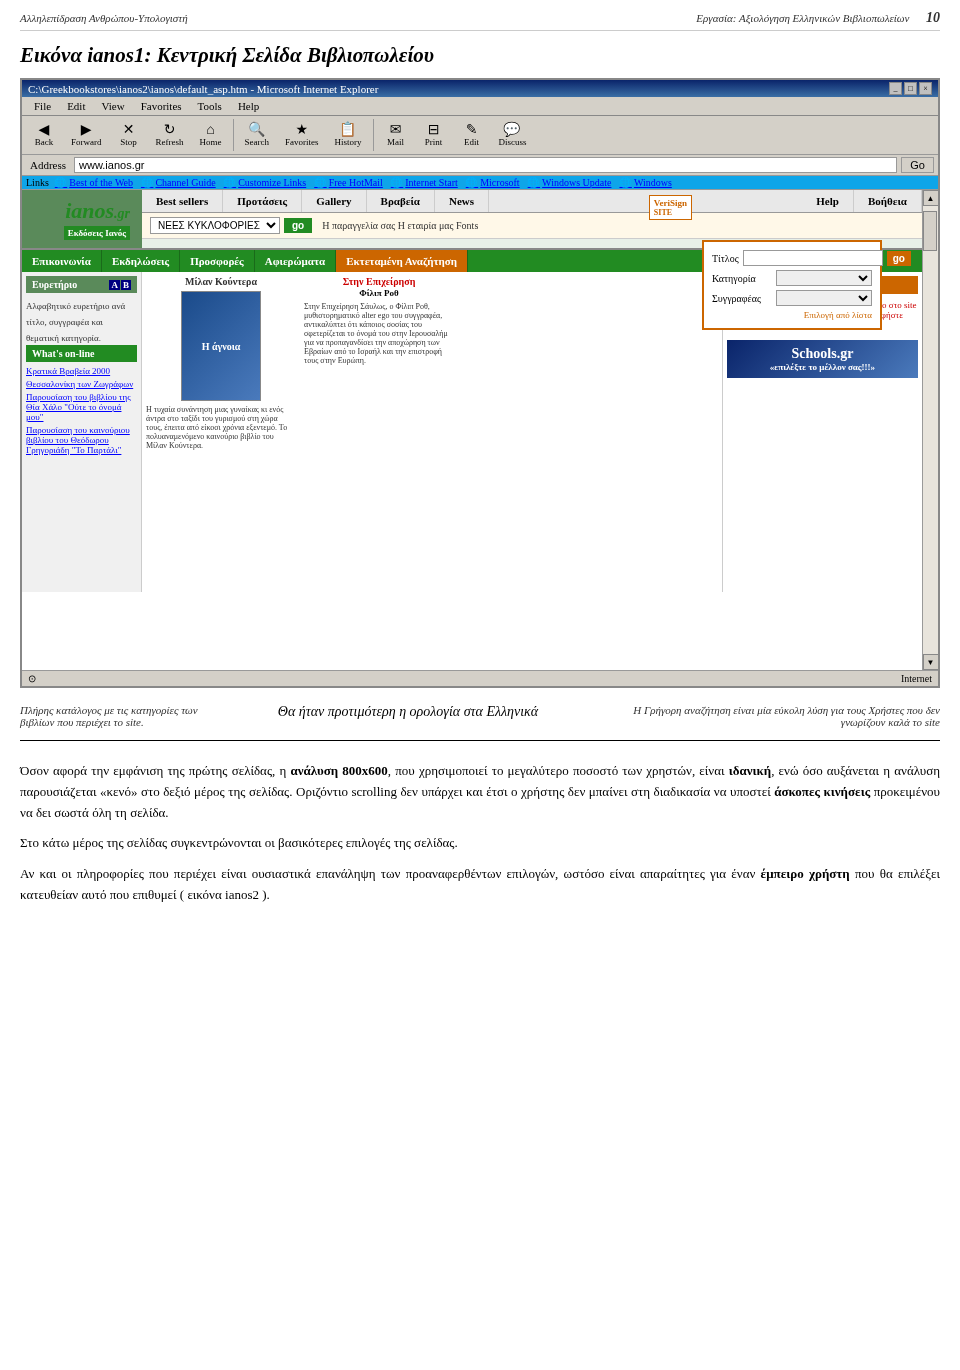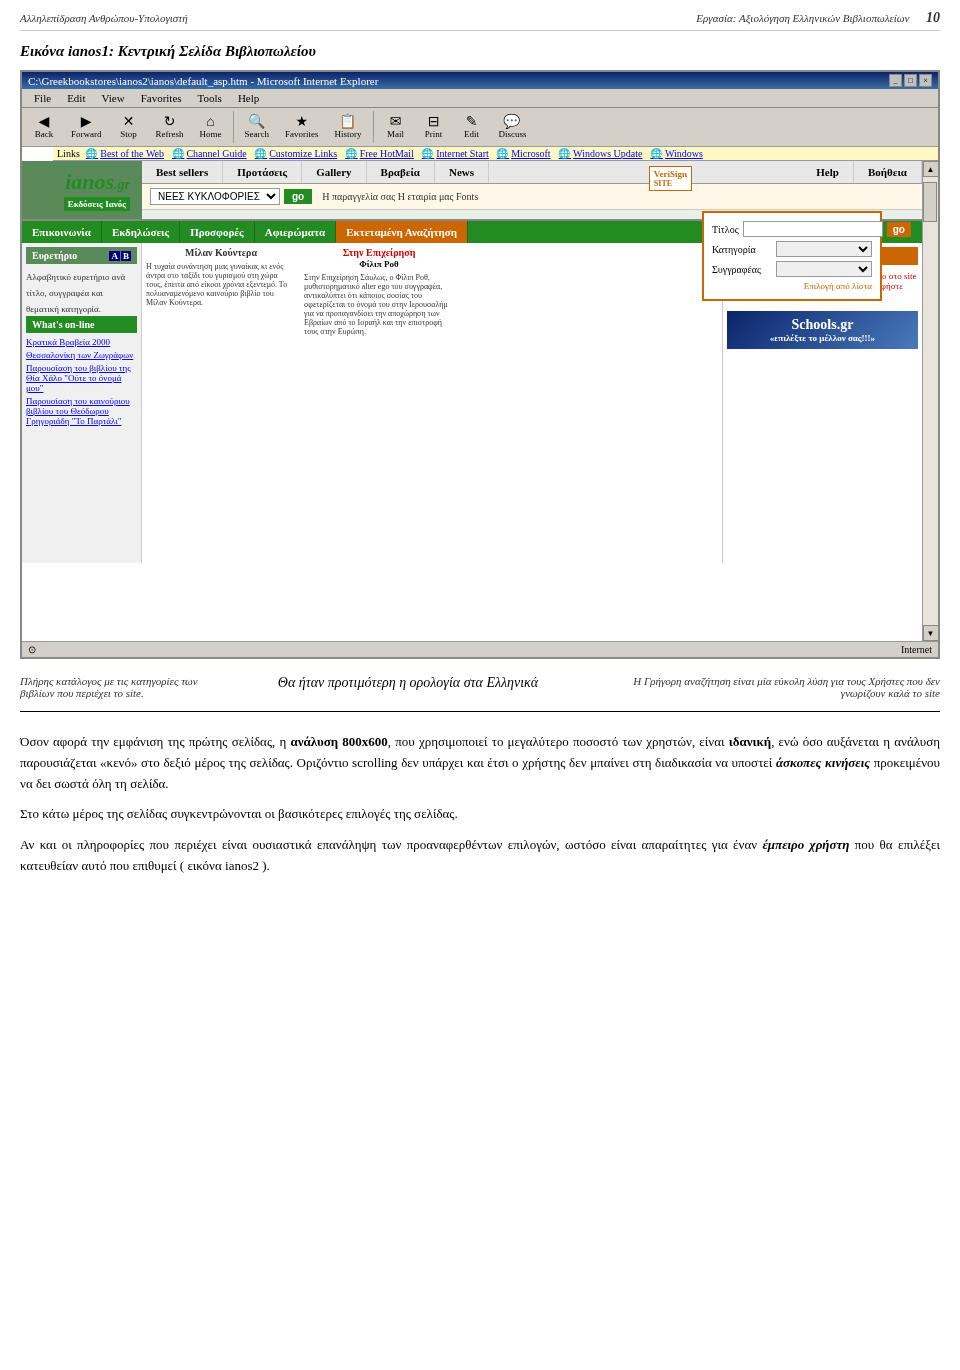--- a/index.html
+++ b/index.html
@@ -28,21 +28,21 @@
     }
 
     .doc-header-left { font-style: italic; }
     .doc-header-right { font-style: italic; }
     .doc-header-num { font-weight: bold; font-size: 14px; }
 
     
     .section-title {
       font-style: italic;
       font-weight: bold;
-      font-size: 15px;
+      font-size: 21px;
       margin-bottom: 10px;
       color: #000;
     }
 
     
     .browser-window {
       border: 2px solid #888;
       background: #fff;
       margin-bottom: 14px;
     }
@@ -132,29 +132,28 @@
     .go-btn {
       background: #d4d0c8;
       border: 1px solid #999;
       padding: 1px 8px;
       font-size: 11px;
       cursor: pointer;
     }
 
     
     .links-bar {
-      background: #fef9c3;
+      background: #0ea5e9;
       display: flex;
       align-items: center;
       padding: 1px 4px;
       gap: 4px;
       border-bottom: 1px solid #999;
       font-size: 10px;
       flex-wrap: wrap;
-      margin-left: 31px;
     }
 
     .links-bar-label { font-size: 10px; color: #000; }
     .links-bar-link {
       color: #00f;
       text-decoration: underline;
       cursor: pointer;
       font-size: 10px;
       padding: 0 2px;
       display: flex; align-items: center; gap: 2px;
@@ -550,21 +549,21 @@
     }
 
     .body-paragraph {
       font-size: 13px;
       text-align: justify;
       margin-bottom: 10px;
       line-height: 1.6;
     }
 
     .bold-text { font-weight: bold; }
-    .bold-italic { font-weight: bold; font-style: italic; }
+    .bold-italic { font-weight: bold; }
 
     
     .arrow-annotation {
       display: flex;
       gap: 16px;
       margin-bottom: 10px;
     }
 
     .annotation-left {
       width: 200px;
@@ -685,20 +684,25 @@
       <div class="toolbar-btn">
         <span class="btn-icon">✎</span>
         <span>Edit</span>
       </div>
       <div class="toolbar-btn">
         <span class="btn-icon">💬</span>
         <span>Discuss</span>
       </div>
     </div>
 
+    <div class="address-bar">
+      <span class="address-label">Address</span>
+      <input class="address-input" value="www.ianos.gr" type="text" style="">
+      <button class="go-btn">Go</button>
+    </div>
 
     <div class="links-bar">
       <span class="links-bar-label">Links</span>
       <span class="links-bar-link">
         <span class="link-icon">🌐</span>Best of the Web
       </span>
       <span class="links-bar-link">
         <span class="link-icon">🌐</span>Channel Guide
       </span>
       <span class="links-bar-link">
@@ -802,20 +806,23 @@
               <span class="sidebar-list-item">Θεσσαλονίκη των Ζωγράφων</span>
               <span class="sidebar-list-item">Παρουσίαση του βιβλίου της Θία Χάλο "Ούτε το όνομά μου"</span>
               <span class="sidebar-list-item">Παρουσίαση του καινούριου βιβλίου του Θεόδωρου Γρηγοριάδη "To Παρτάλι"</span>
             </div>
 
             <div class="center-content">
               <div class="book-showcase">
 
                 <div class="book-card">
                   <div style="font-size:10px; font-weight:bold; margin-bottom:4px; color:#333;">Μίλαν Κούντερα</div>
+                  <div class="book-cover blue">
+                    <div style="font-size:10px; font-weight:bold;">Η άγνοια</div>
+                  </div>
                   <div class="book-text">Η τυχαία συνάντηση μιας γυναίκας κι ενός άντρα στο ταξίδι του γυρισμού στη χώρα τους, έπειτα από είκοσι χρόνια εξεντεμό. Το πολυαναμενόμενο καινούριο βιβλίο του Μίλαν Κούντερα.</div>
                 </div>
 
                 <div class="book-card">
                   <div style="font-size:10px; font-weight:bold; margin-bottom:1px; color:#cc0000;">Στην Επιχείρηση</div>
                   <div style="font-size:9px; font-weight:bold; text-align:center; margin-bottom:4px;">Φίλιπ Ροθ</div>
                   <div class="book-text">Στην Επιχείρηση Σάυλως, ο Φίλιπ Ροθ, μυθιστορηματικό alter ego του συγγραφέα, αντικαλύπτει ότι κάποιος σοσίας του σφετερίζεται το όνομά του στην Ιερουσαλήμ για να προπαγανδίσει την αποχώρηση των Εβραίων από το Ισραήλ και την επιστροφή τους στην Ευρώπη.</div>
                 </div>
               </div>
             </div>

